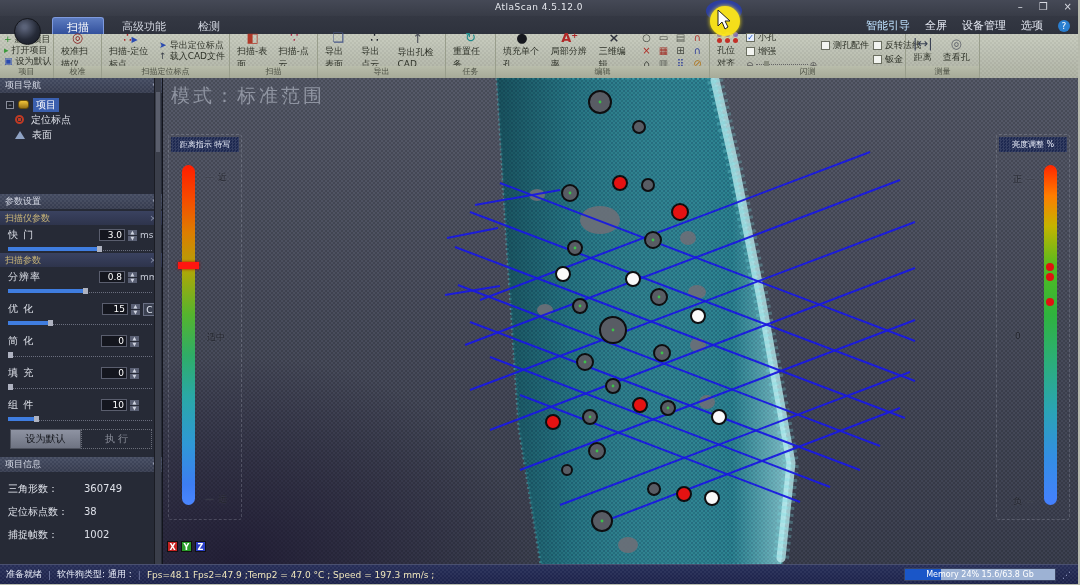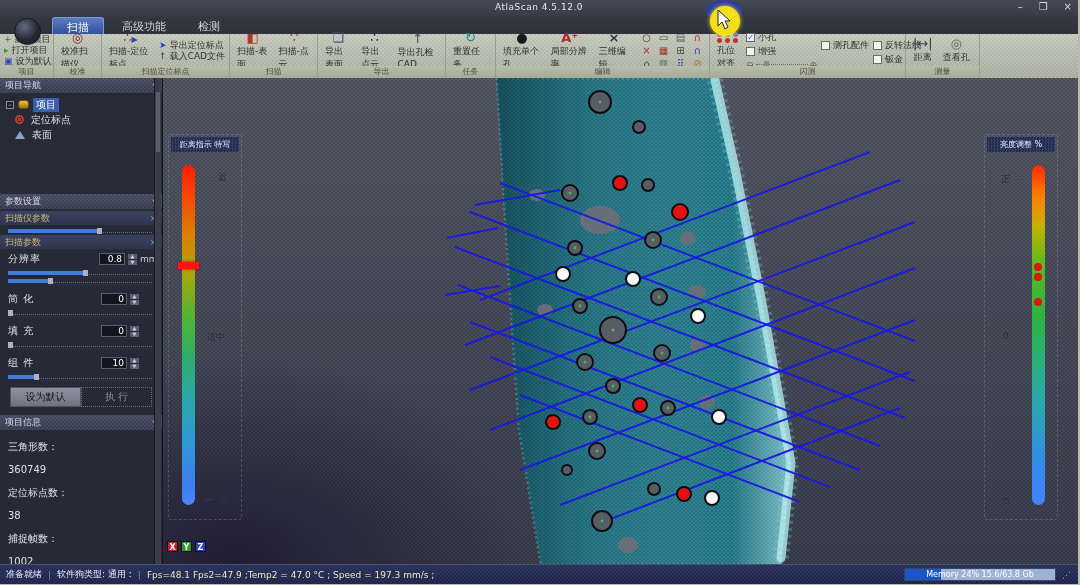--- a/index.html
+++ b/index.html
@@ -112,21 +112,21 @@
   .slider .th { position:absolute; top:0; width:5px; height:6px; background:#aeb2c0; }
   .refreshbtn { width:13px; height:13px; background:#3a4050; border:1px solid #6a7084;
     color:#e8ecf6; font-size:9px; line-height:12px; text-align:center; }
   .qbtn { background:linear-gradient(#9aa0ae,#7e8492); border:1px solid #5a5e6a;
     color:#14161c; font-size:9px; padding:1px 6px; }
   #btnrow { display:flex; padding:6px 10px; }
   .bigbtn { flex:1; text-align:center; font-size:10px; padding:2px 0;
     background:linear-gradient(#8e93a2,#6e7382); border:1px solid #4e525e; color:#14161c; }
   .bigbtn.dis { background:transparent; border:1px dotted #6a6e7a; color:#8a8e9a; }
   #inforows { padding:5px 8px; line-height:23px; }
-  #inforows .irow { display:flex;flex-direction:column; }
+  #inforows .irow { display:flex; }
   #inforows .il { width:76px; }
   #sbscroll { position:absolute; right:1px; top:0; bottom:0; width:7px;
     background:#3a3e4a; border-left:1px solid #1a1c24; }
   #sbscroll i { display:block; margin:14px 1px; height:60px; background:#5a5e6c; }
 
   
   #viewport { position:absolute; left:163px; top:78px; width:915px; height:487px;
     background:
       radial-gradient(ellipse 420px 300px at 8% 100%, rgba(26,20,46,.75), transparent 70%),
       repeating-conic-gradient(rgba(0,0,0,.16) 0 25%, transparent 0 50%) 0 0/4px 4px,
@@ -191,20 +191,27 @@
     </div>
   </div>
 
   <div id="tabrow">
     <div id="applogo"></div>
     <div id="tabs">
       <div class="tab active">扫描</div>
       <div class="tab">高级功能</div>
       <div class="tab">检测</div>
     </div>
+    <div id="rightmenu">
+      <span class="glow">智能引导</span>
+      <span>全屏</span>
+      <span>设备管理</span>
+      <span>选项</span>
+      <span class="helpdot">?</span>
+    </div>
   </div>
 
   <div id="ribbon">
 
     <div class="rgroup" style="width:54px">
       <div class="stackcol">
         <div class="rbtn-sm">
           <span class="icon sm" style="color:#2a8a2a">+</span>
           <span>新建项目</span>
           </div>
@@ -400,20 +407,29 @@
         <span class="ic-mesh"></span>
         <span class="lab">表面</span>
         </div>
     </div>
 
     <div class="shdr">
       <span>参数设置</span><span class="car">▾</span></div>
 
     <div class="subhdr">
       <span>扫描仪参数</span><span class="car">×</span></div>
+    <div class="prow">
+      <span class="pl">快 门</span>
+      <span class="spin">3.0</span>
+      <span class="spinarr">
+          <i>▲</i>
+          <i>▼</i>
+        </span>
+      <span class="unit">ms</span>
+    </div>
     <div class="slider">
       <span class="fill" style="width: 62%;"></span>
         <span class="th" style="left:62%"></span>
       </div>
 
     <div class="subhdr">
       <span>扫描参数</span><span class="car">×</span></div>
     <div class="prow">
       <span class="pl">分辨率</span>
       <span class="spin">0.8</span>
@@ -421,20 +437,29 @@
           <i>▲</i>
           <i>▼</i>
         </span>
       <span class="unit">mm</span>
       </div>
     <div class="slider">
       <span class="fill" style="width: 52%;"></span>
         <span class="th" style="left:52%"></span>
       </div>
 
+    <div class="prow" style="padding-top:7px">
+      <span class="pl">优 化</span>
+      <span class="spin">15</span>
+      <span class="spinarr">
+          <i>▲</i>
+          <i>▼</i>
+        </span>
+      <span class="refreshbtn">C</span>
+      </div>
     <div class="slider">
       <span class="fill" style="width: 28%;"></span>
         <span class="th" style="left:28%"></span>
       </div>
 
     <div class="prow" style="padding-top:7px">
       <span class="pl">简 化</span>
       <span class="spin">0</span>
       <span class="spinarr">
           <i>▲</i>
@@ -589,31 +614,32 @@
           <circle cx="390" cy="344" r="7" fill="#e41212" stroke="#0e0e10" stroke-width="2"></circle>
           <circle cx="521" cy="416" r="7" fill="#e41212" stroke="#0e0e10" stroke-width="2"></circle>
           <circle cx="400" cy="196" r="7" fill="#fafafa" stroke="#0e0e10" stroke-width="2"></circle>
           <circle cx="470" cy="201" r="7" fill="#fafafa" stroke="#0e0e10" stroke-width="2"></circle>
           <circle cx="535" cy="238" r="7" fill="#fafafa" stroke="#0e0e10" stroke-width="2"></circle>
           <circle cx="556" cy="339" r="7" fill="#fafafa" stroke="#0e0e10" stroke-width="2"></circle>
           <circle cx="549" cy="420" r="7" fill="#fafafa" stroke="#0e0e10" stroke-width="2"></circle>
         </g>
     </svg>
 
+    <div id="modelabel">模式：标准范围</div>
 
     <div class="indpanel" style="left:5px">
       <div class="ihdr">距离指示 特写</div>
       <div class="gbar leftbar"></div>
       <div class="redmark" style="top: 127px;"></div>
       <div class="indlab" style="left:36px; top:36px"><em>—</em><span>近</span></div>
       <div class="indlab" style="left:38px; top:196px"><span>适中</span></div>
       <div class="indlab" style="left:36px; top:358px"><em>—</em><span>远</span></div>
     </div>
 
-    <div class="indpanel" style="right:20px">
+    <div class="indpanel" style="right:8px">
       <div class="ihdr">亮度调整 %</div>
       <div class="gbar rightbar" id="rightbar">
           <span class="rdot" style="left: 2px; top: 98px;"></span>
           <span class="rdot" style="left: 2px; top: 108px;"></span>
           <span class="rdot" style="left: 2px; top: 133px;"></span>
         </div>
       <div class="indlab" style="left:16px; top:38px"><span>正</span><em style="margin-left:4px">—</em></div>
       <div class="indlab" style="left:18px; top:196px"><span>0</span></div>
       <div class="indlab" style="left:16px; top:360px"><span>负</span><em style="margin-left:4px">—</em></div>
     </div>

